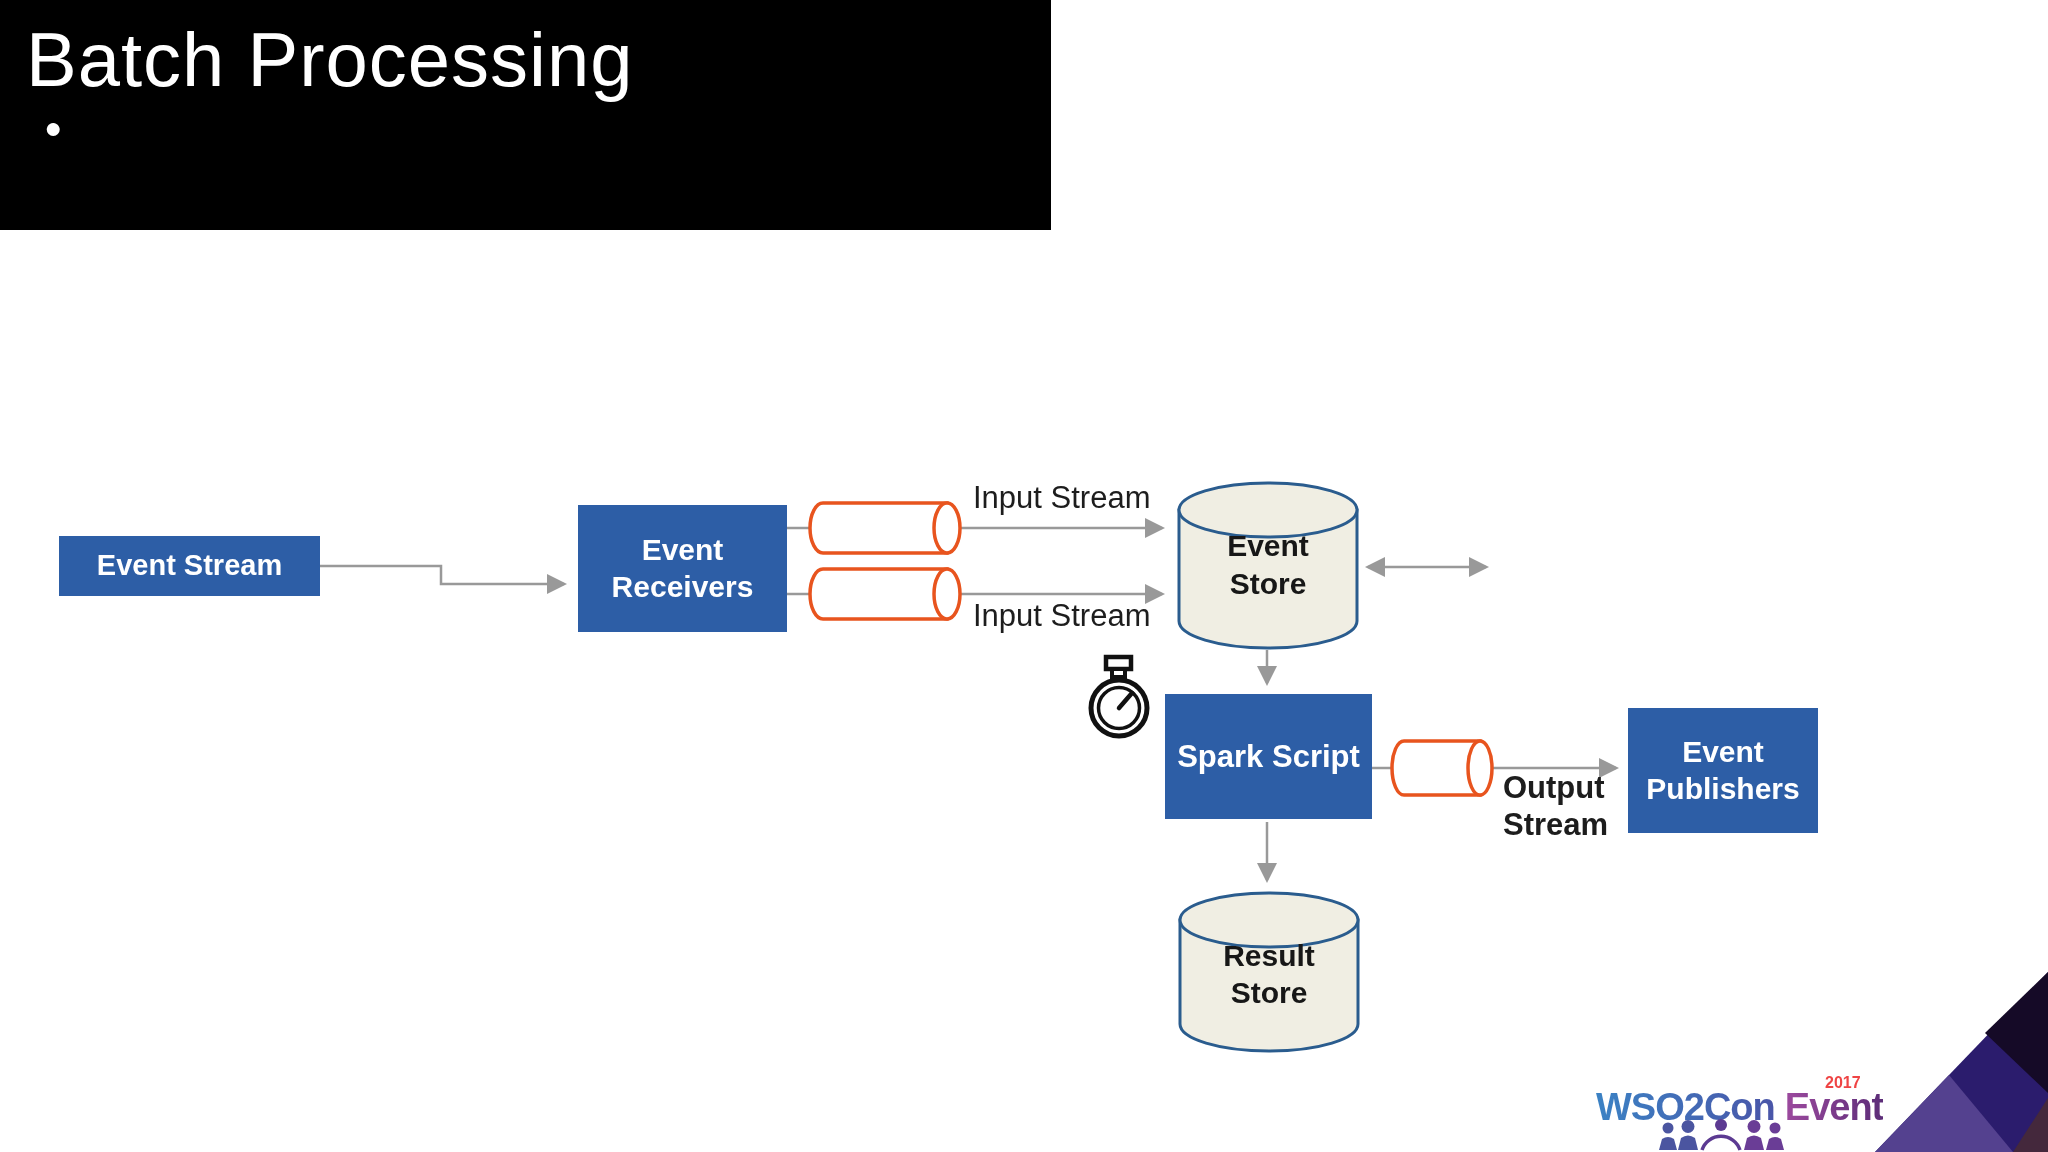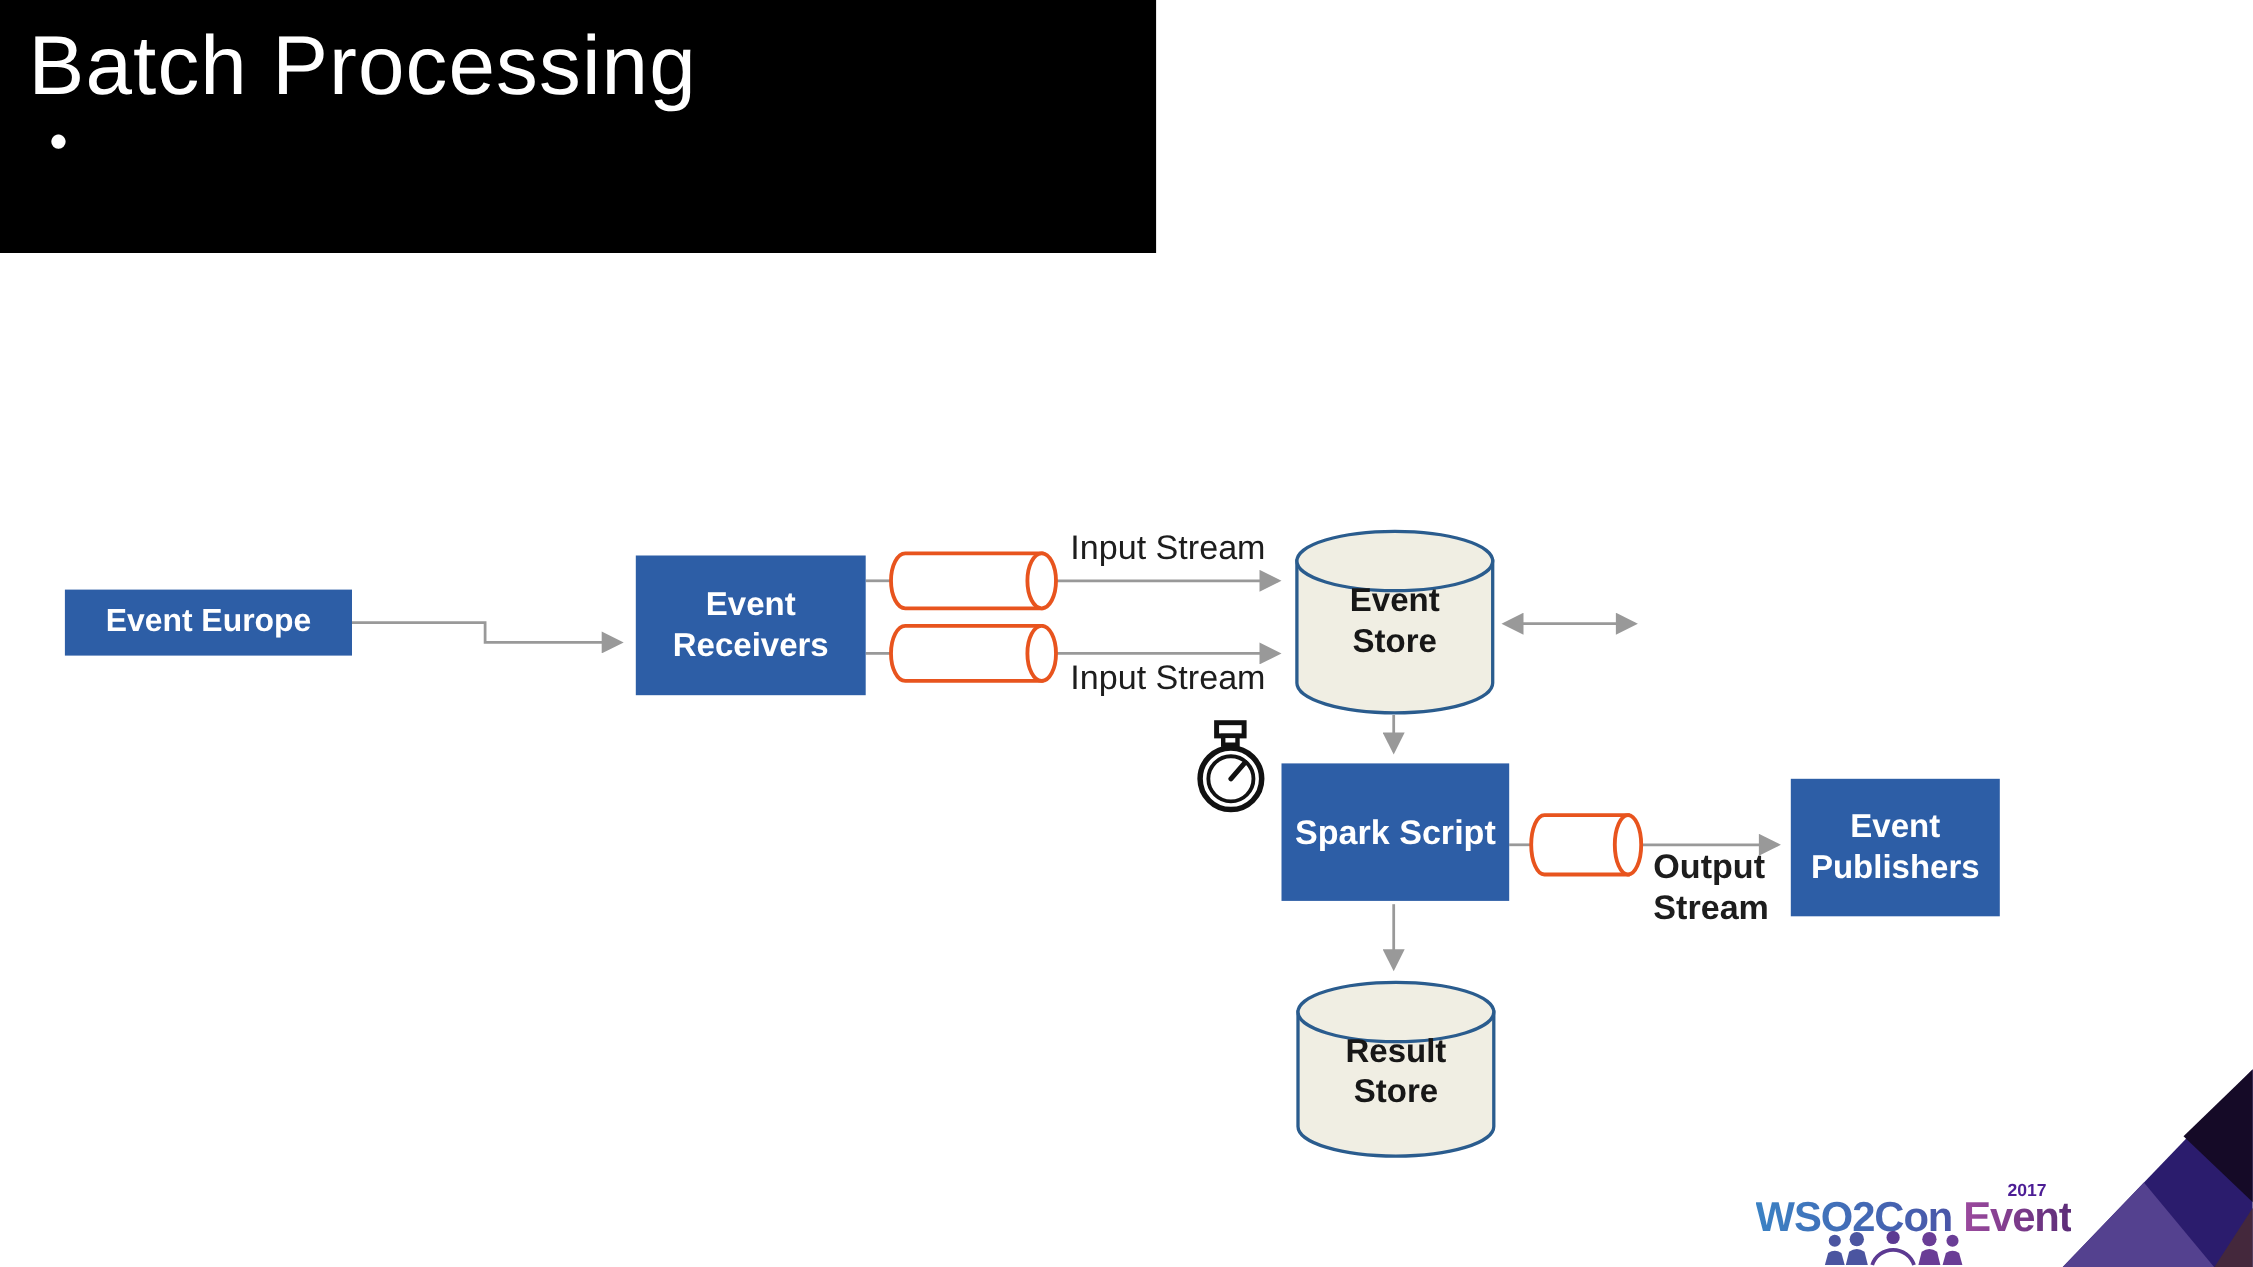--- a/index.html
+++ b/index.html
@@ -33,21 +33,21 @@
   .stream-label{position:absolute;color:#1d1d1d;font-size:31px;white-space:pre-line;line-height:1.18;}
   .label-input-top{left:973px;top:480px;}
   .label-input-bottom{left:973px;top:598px;}
   .label-output{left:1503px;top:770px;font-weight:bold;}
 
   
   .logo{position:absolute;left:1596px;top:1086px;width:300px;height:64px;}
   .logo-text{font-size:38px;font-weight:bold;letter-spacing:-1px;white-space:nowrap;}
   .logo-wso2con{background:linear-gradient(90deg,#3b82c4,#4a55a8);-webkit-background-clip:text;background-clip:text;color:transparent;}
   .logo-europe{background:linear-gradient(90deg,#9c4a9e,#5c2d78);-webkit-background-clip:text;background-clip:text;color:transparent;margin-left:10px;}
-  .logo-year{position:absolute;left:229px;top:-12px;font-size:16px;font-weight:bold;color:#4c1d95;letter-spacing:0;}
+  .logo-year{position:absolute;left:229px;top:-12px;font-size:16px;font-weight:bold;color:#ef4444;letter-spacing:0;}
   .logo-people{position:absolute;left:58px;top:33px;}
 </style>
 </head>
 <body>
 
 <div class="slide">
 
   <div class="header">
     <div class="title">Batch Processing</div>
     <div class="bullet-row">
@@ -106,21 +106,21 @@
     </g>
 
     <g>
       <polygon points="1875,1152 2048,972 2048,1152" fill="#2b1c6d"></polygon>
       <polygon points="1985,1033 2048,972 2048,1093" fill="#150a27"></polygon>
       <polygon points="1875,1152 1949,1075 2013,1152" fill="#54418f"></polygon>
       <polygon points="2013,1152 2048,1098 2048,1152" fill="#44283c"></polygon>
     </g>
   </svg>
 
-  <div class="node node-event-sources">Event Europe</div>
+  <div class="node node-event-sources">Event Stream</div>
   <div class="node node-event-receivers">Event
 Receivers</div>
   <div class="node node-spark-script">Spark Script</div>
   <div class="node node-event-publishers">Event
 Publishers</div>
 
   <div class="store-label store-label-event">Event
 Store</div>
   <div class="store-label store-label-result">Result
 Store</div>

